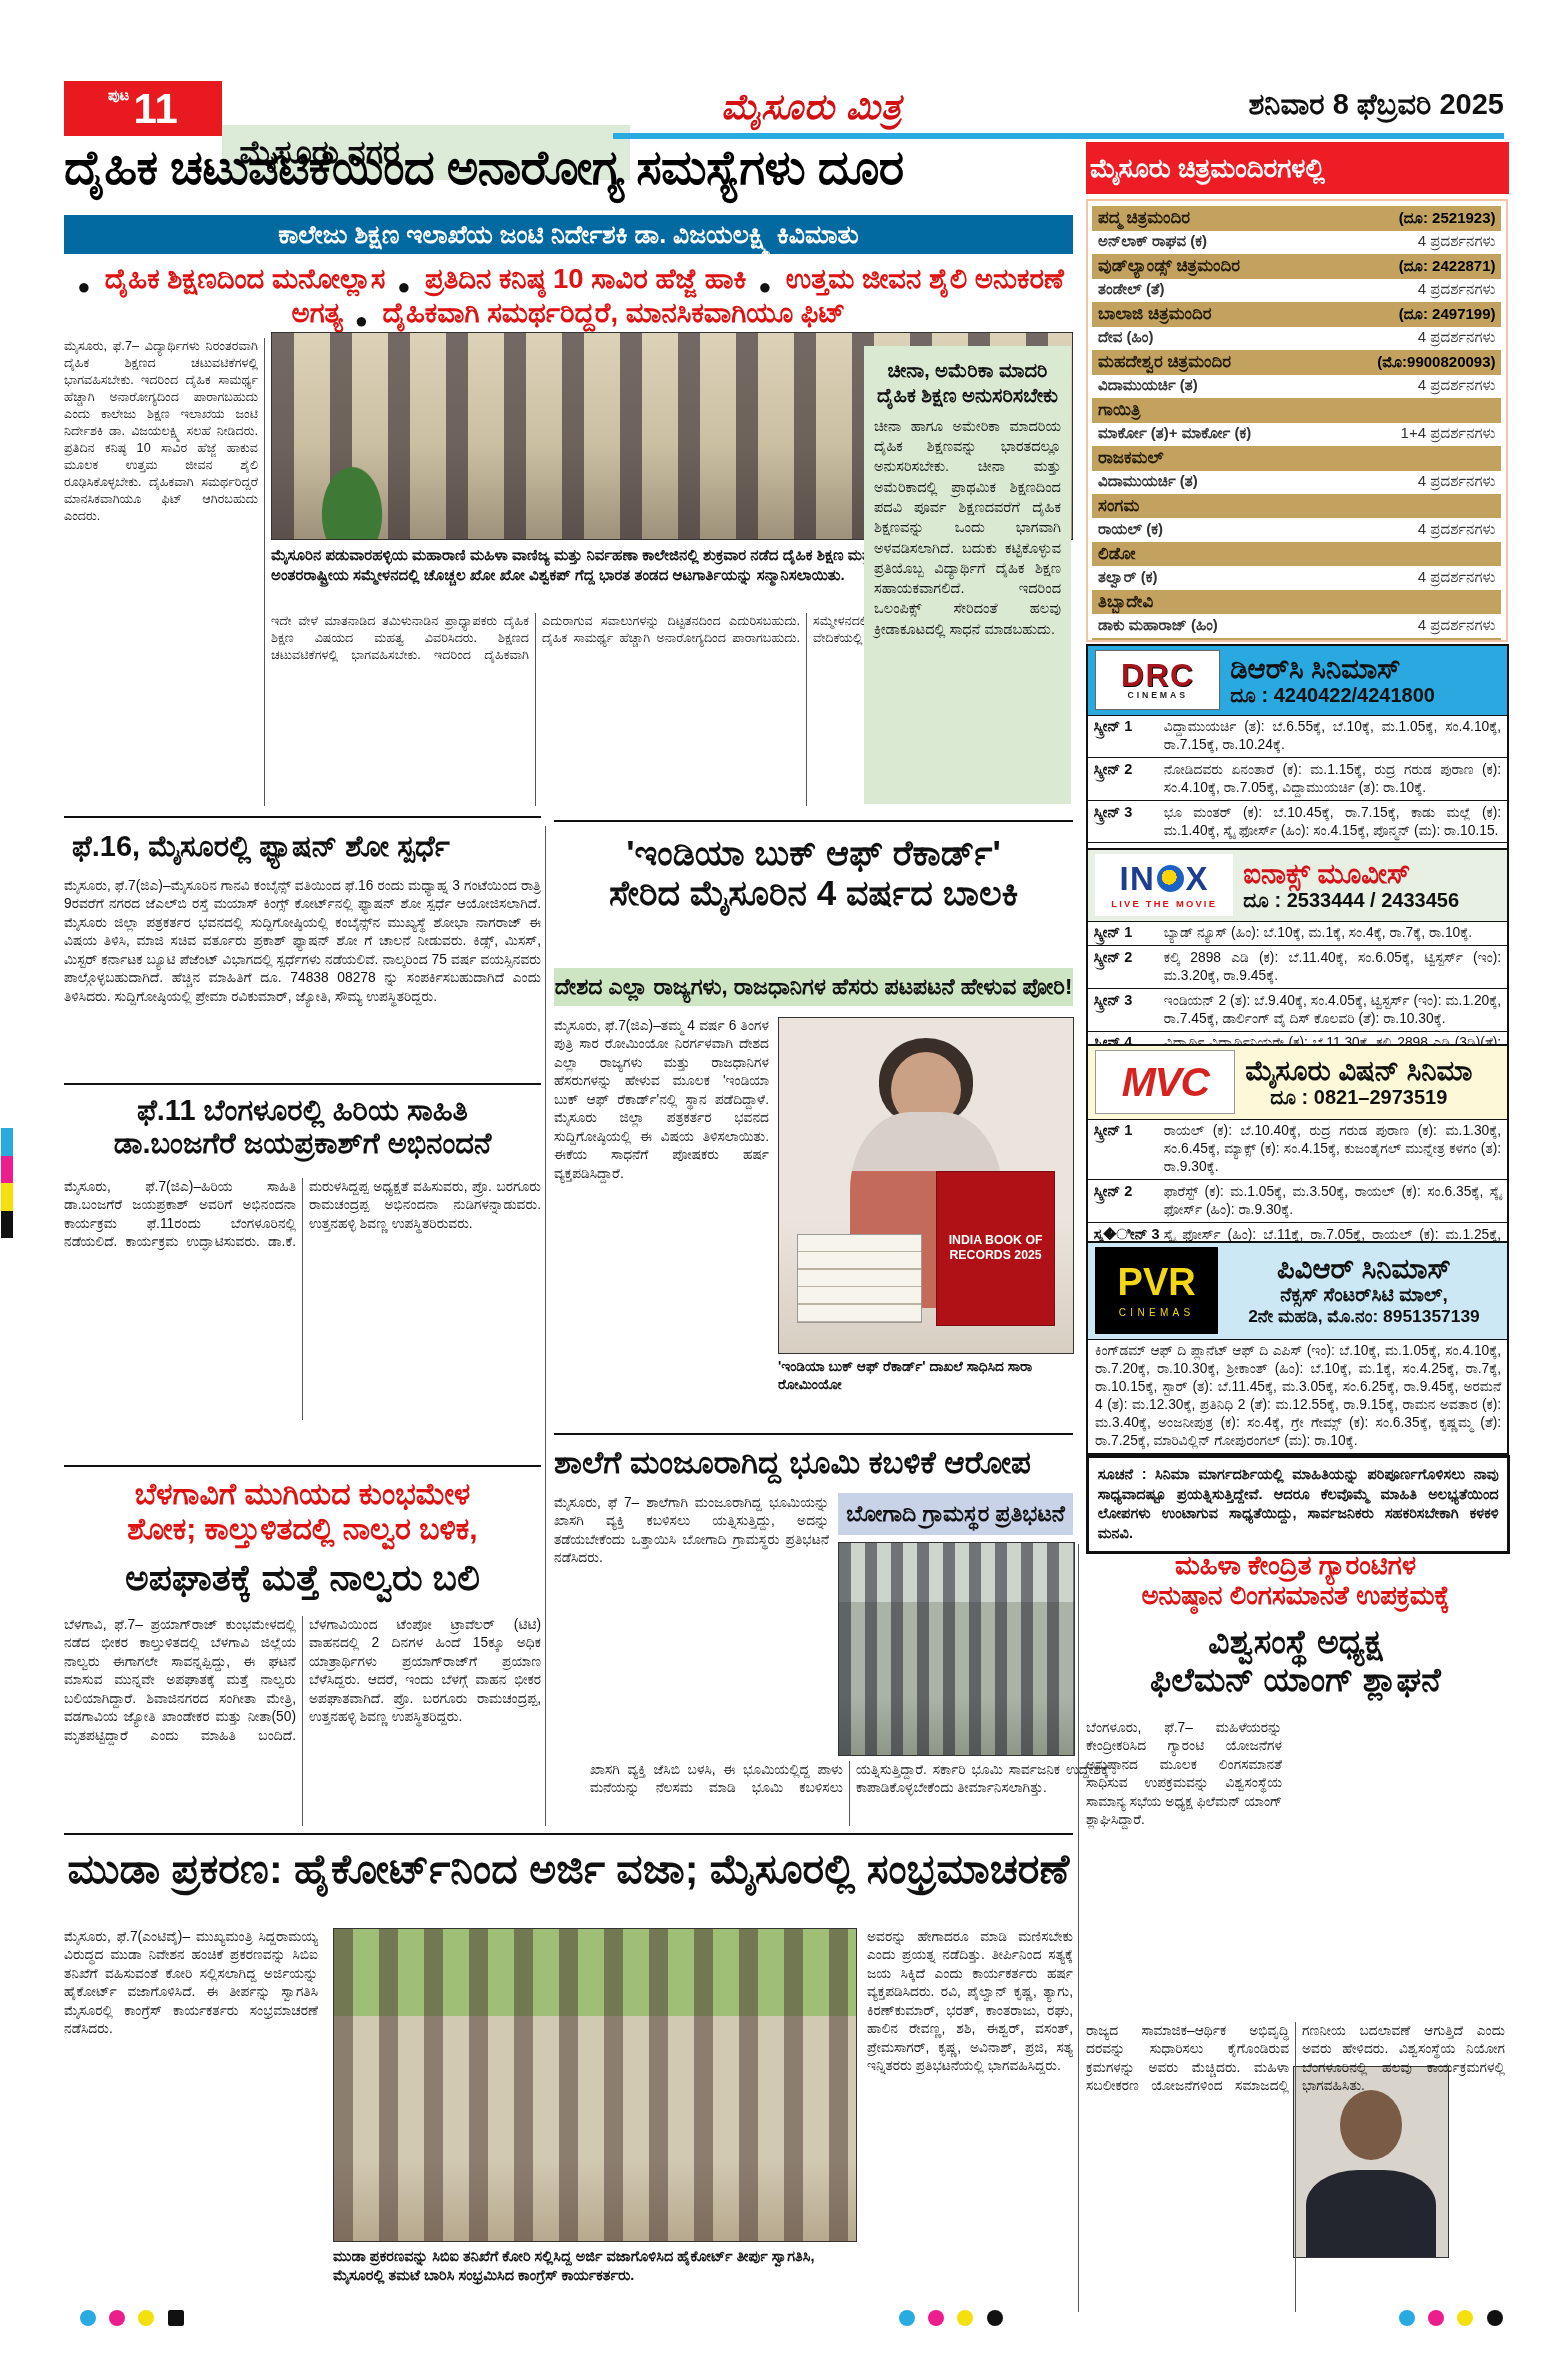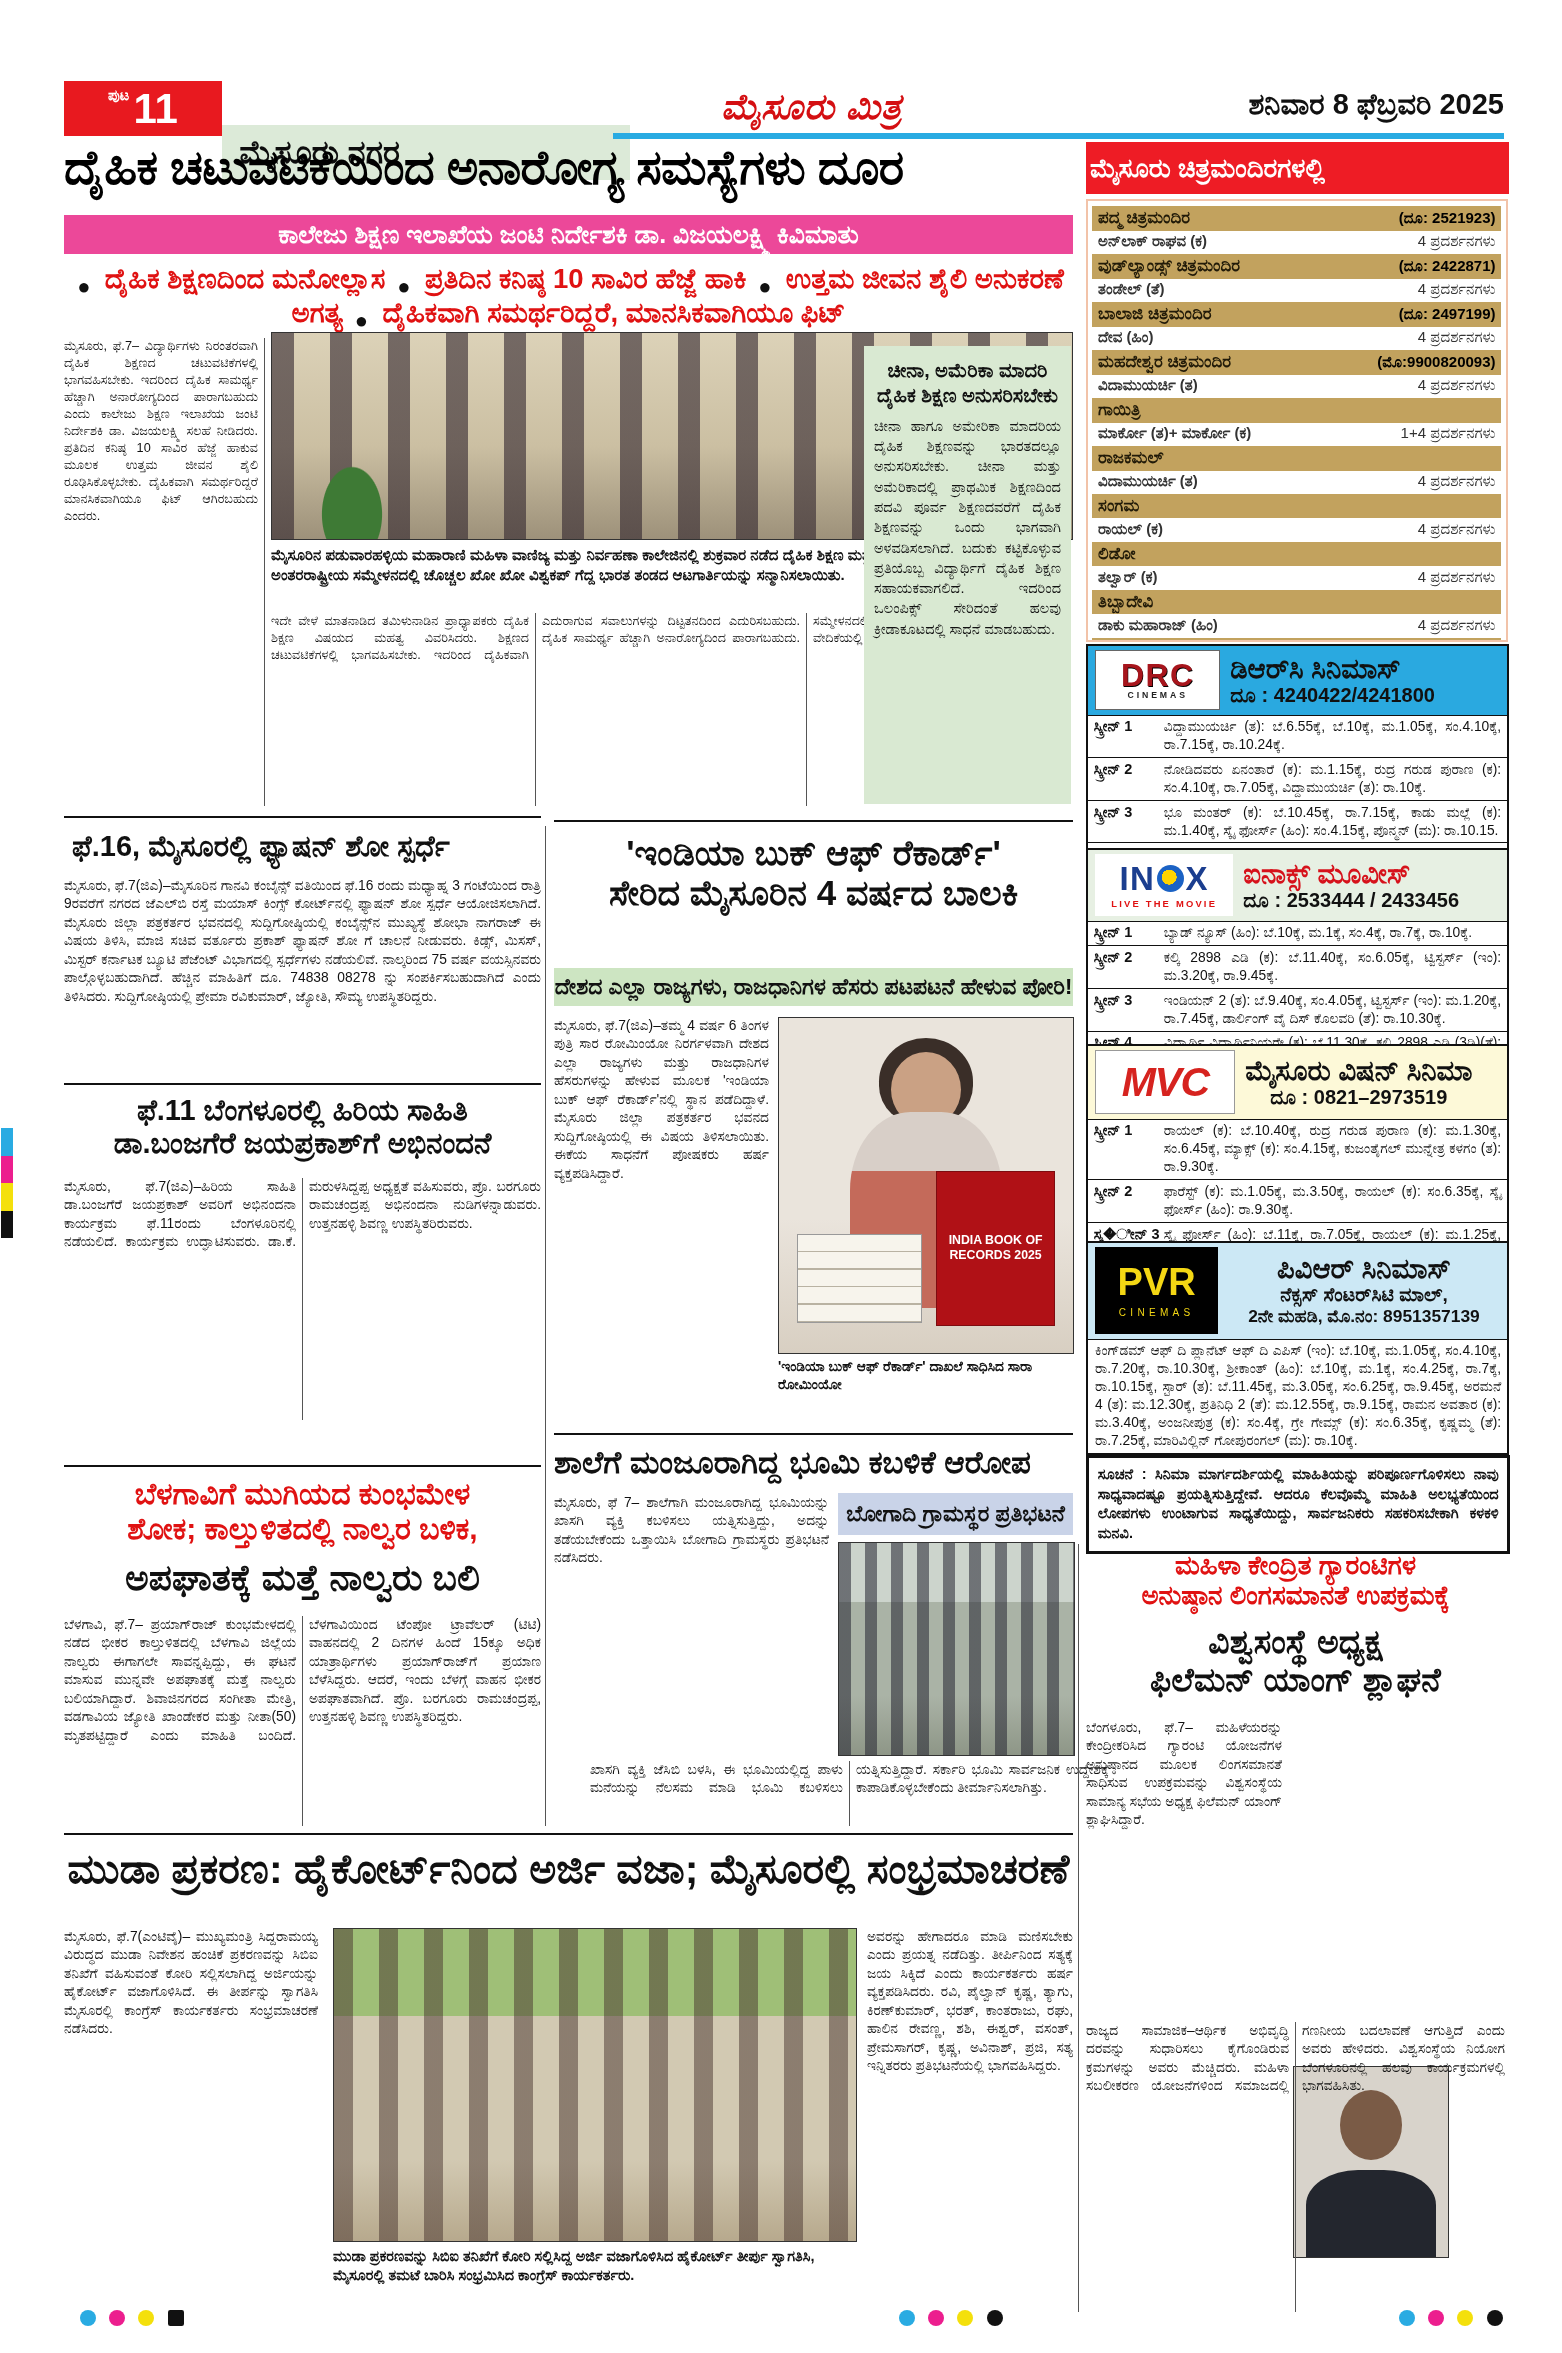--- a/index.html
+++ b/index.html
@@ -11,21 +11,21 @@
   
   .pgbox{background:#e8191f;color:#fff;display:flex;align-items:center;justify-content:center;gap:4.3px;}
   .pgbox .lbl{font-size:14.5px;font-weight:bold;align-self:flex-start;margin-top:5.8px;}
   .pgbox .num{font-size:42px;font-weight:bold;line-height:1;}
   .secbox{background:#dcead8;display:flex;align-items:center;padding-left:17.4px;font-size:32px;font-weight:bold;color:#0d0d0d;}
   .masthead{color:#d40f12;font-size:36px;font-weight:bold;font-style:italic;letter-spacing:0.7px;}
   .dateline{font-size:29px;font-weight:bold;text-align:right;}
   .bluerule{background:#29abe2;height:5.8px;}
   
   .mainhead{font-size:48px;font-weight:bold;line-height:1.04;letter-spacing:-0.7px;color:#000;}
-  .kicker{background:#ec4899;color:#fff;font-size:25px;font-weight:bold;display:flex;align-items:center;justify-content:center;}
+  .kicker{background:#0369a1;color:#fff;font-size:25px;font-weight:bold;display:flex;align-items:center;justify-content:center;}
   .bullets{color:#e01212;font-size:27.5px;font-weight:bold;line-height:1.25;text-align:center;}
   .bullets .dot{color:#111;font-size:22px;vertical-align:middle;padding:0 2.9px;}
   .bodytxt{font-size:12.7px;line-height:1.34;}
   .caption{font-size:15px;font-weight:bold;line-height:1.3;}
   .cols3{column-count:3;column-gap:13px;column-rule:0.7px solid #555;}
   .cols2{column-count:2;column-gap:13px;column-rule:0.7px solid #555;}
   .sidebox{background:#d9e9d2;padding:11.6px 10px;}
   .sidebox .sbt{font-size:19.6px;font-weight:bold;text-align:center;line-height:1.3;margin-bottom:7.2px;}
   .sidebox .sbb{font-size:14.5px;line-height:1.4;text-align:justify;}
   .hr{background:#111;height:2.2px;}

